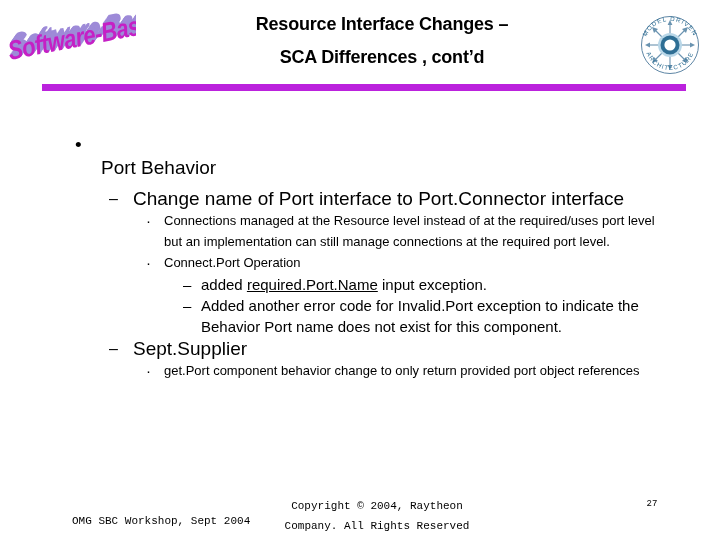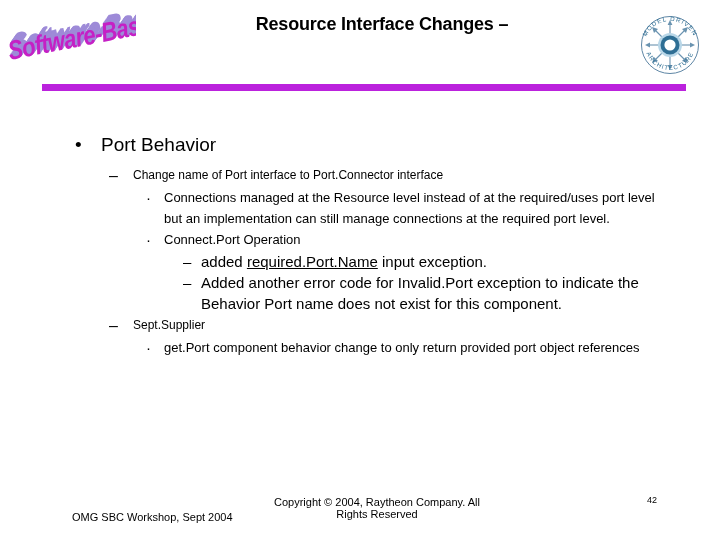--- a/index.html
+++ b/index.html
@@ -85,32 +85,33 @@
   .lvl1 .bullet-mark {
     width: 26px;
     margin-left: 75px;
     font-size: 19px;
     line-height: 24px;
   }
   .lvl1 .bullet-text {
     font-size: 19px;
     line-height: 24px;
     max-width: 560px;
+    margin-top: 23px;
   }
 
   
   .lvl2 { margin-bottom: 2px; }
   .lvl2 .bullet-mark {
     width: 24px;
     margin-left: 109px;
     font-size: 16px;
     line-height: 21px;
   }
   .lvl2 .bullet-text {
-    font-size: 12px;
+    font-size: 19px;
     line-height: 21px;
     max-width: 520px;
   }
 
   
   .lvl3 { margin-bottom: 1px; }
   .lvl3 .bullet-mark {
     width: 18px;
     margin-left: 146px;
     font-size: 15px;
@@ -134,23 +135,23 @@
     font-size: 15px;
     line-height: 20.5px;
     max-width: 452px;
   }
 
   .u { text-decoration: underline; }
 
   
   .footer-text {
     position: absolute;
-    font-family: Liberation Sans, sans-serif;
+    font-family: Liberation Mono, monospace;
     font-size: 11px;
-    line-height: 12px;
+    line-height: 20px;
     color: #000000;
   }
   #footer-left {
     left: 72px;
     top: 511px;
     white-space: nowrap;
   }
   #footer-copyright {
     left: 262px;
     top: 496px;
@@ -191,20 +192,21 @@
 
       <g fill="#C520C5">
         <use href="#wa-text" x="0" y="0"></use>
       </g>
     </g>
   </svg>
 </div>
 
 <div id="title-block">
   <div class="title-line">Resource Interface Changes –</div>
+  <div class="title-line">SCA Differences , cont’d</div>
 </div>
 
 <div id="mda-logo">
   <svg viewBox="0 0 72 72" width="72" height="72" xmlns="http://www.w3.org/2000/svg">
     <defs>
       <path id="arcTop" d="M 10,38 A 26,26 0 0 1 62,38" fill="none"></path>
       <path id="arcBottom" d="M 11,36 A 25,25 0 0 0 61,36" fill="none"></path>
     </defs>
 
     <circle cx="36" cy="36" r="28.5" fill="none" stroke="#5E86A5" stroke-width="1"></circle>
@@ -284,13 +286,13 @@
 
   <div class="bullet-row lvl3">
     <span class="bullet-mark">·</span>
     <span class="bullet-text">get.Port component behavior change to only return provided port object references</span>
   </div>
 
 </div>
 
 <div class="footer-text" id="footer-left">OMG SBC Workshop, Sept 2004</div>
 <div class="footer-text" id="footer-copyright">Copyright © 2004, Raytheon Company. All Rights Reserved</div>
-<div class="footer-text" id="footer-pagenum">42</div>
+<div class="footer-text" id="footer-pagenum">27</div>
 
 </body></html>

